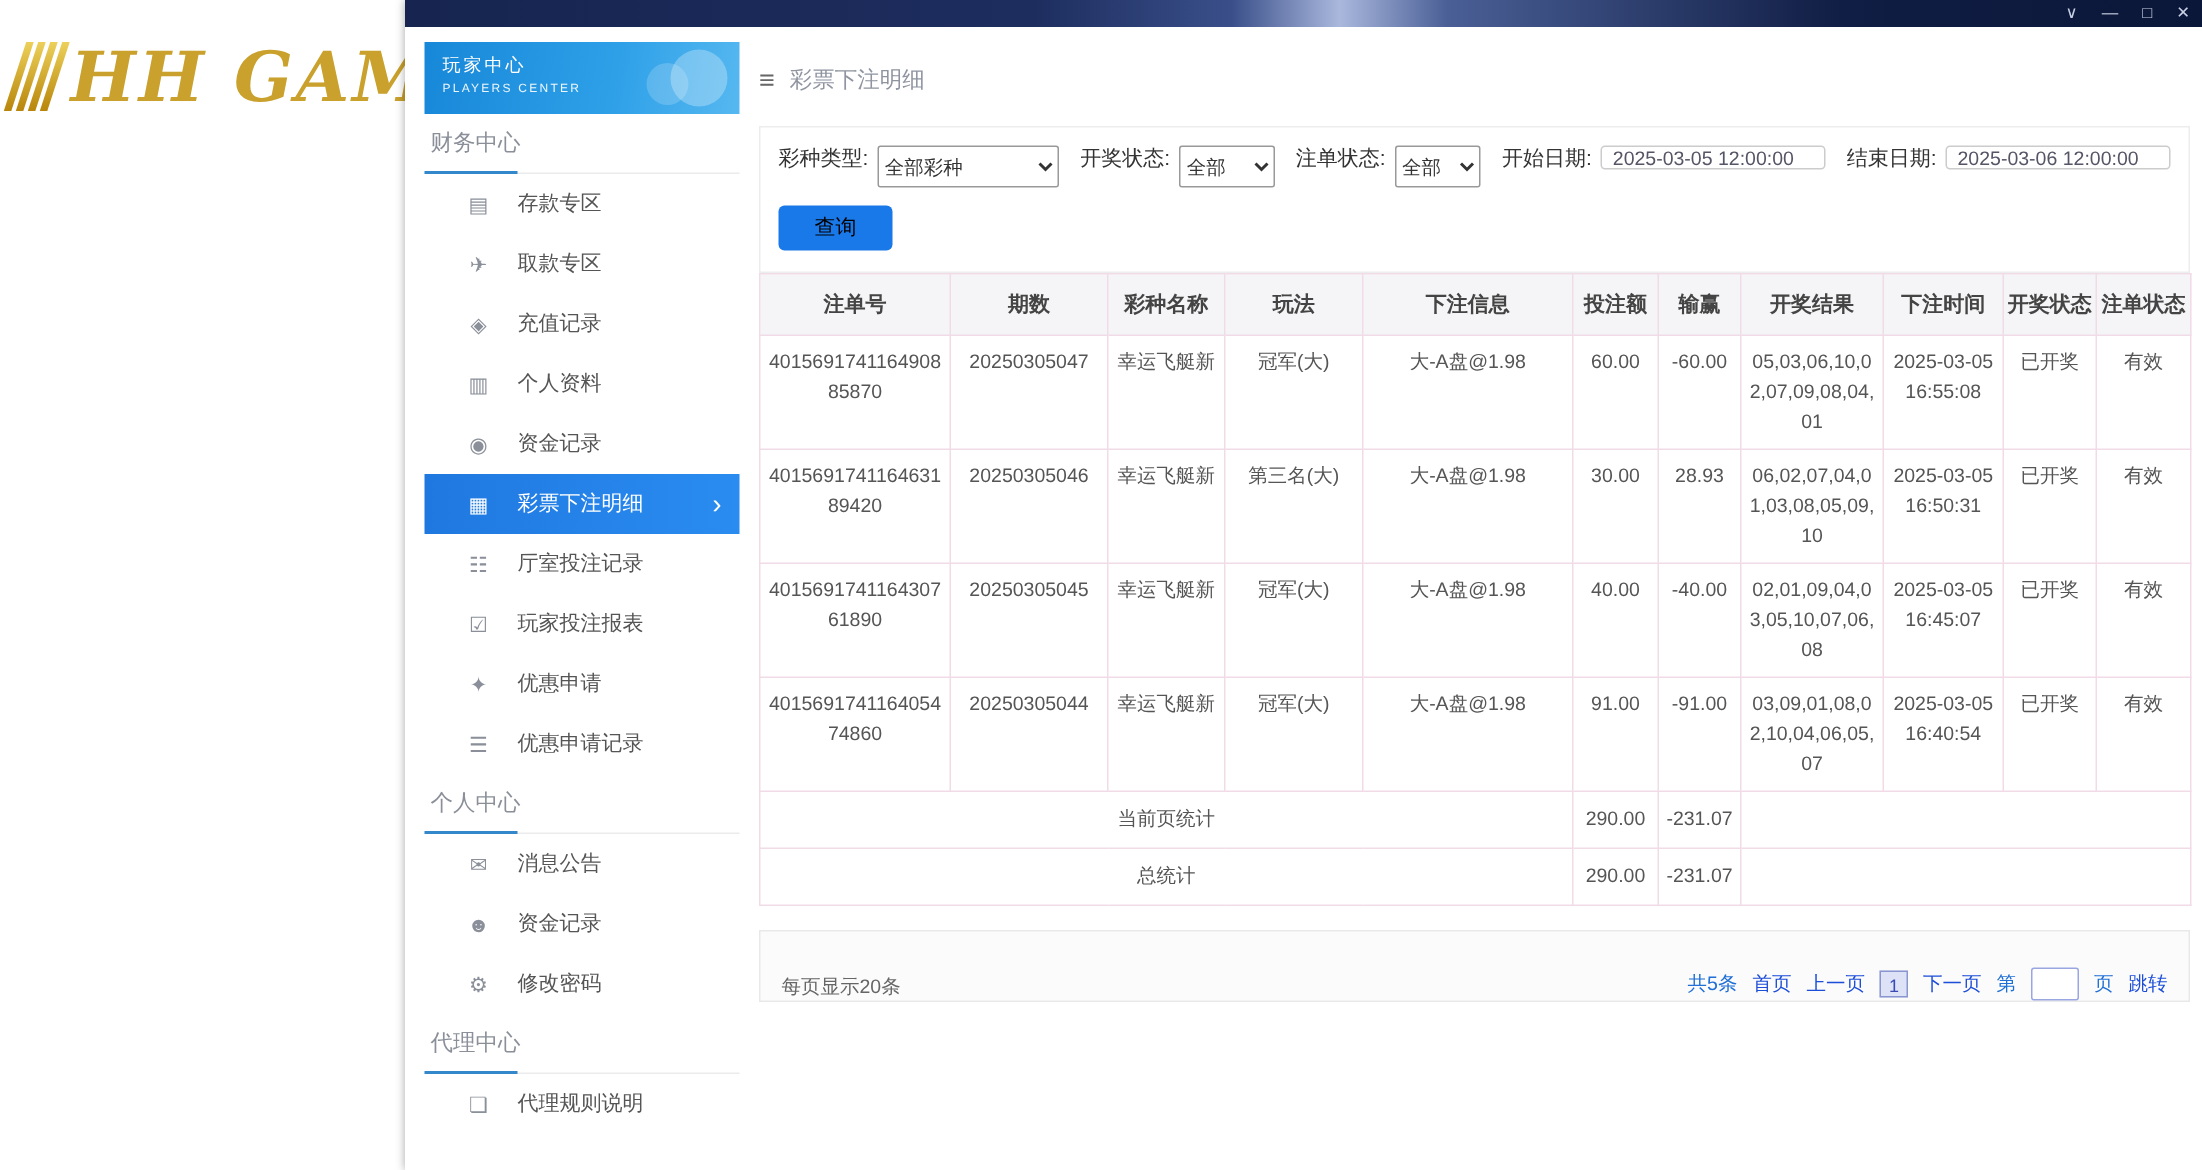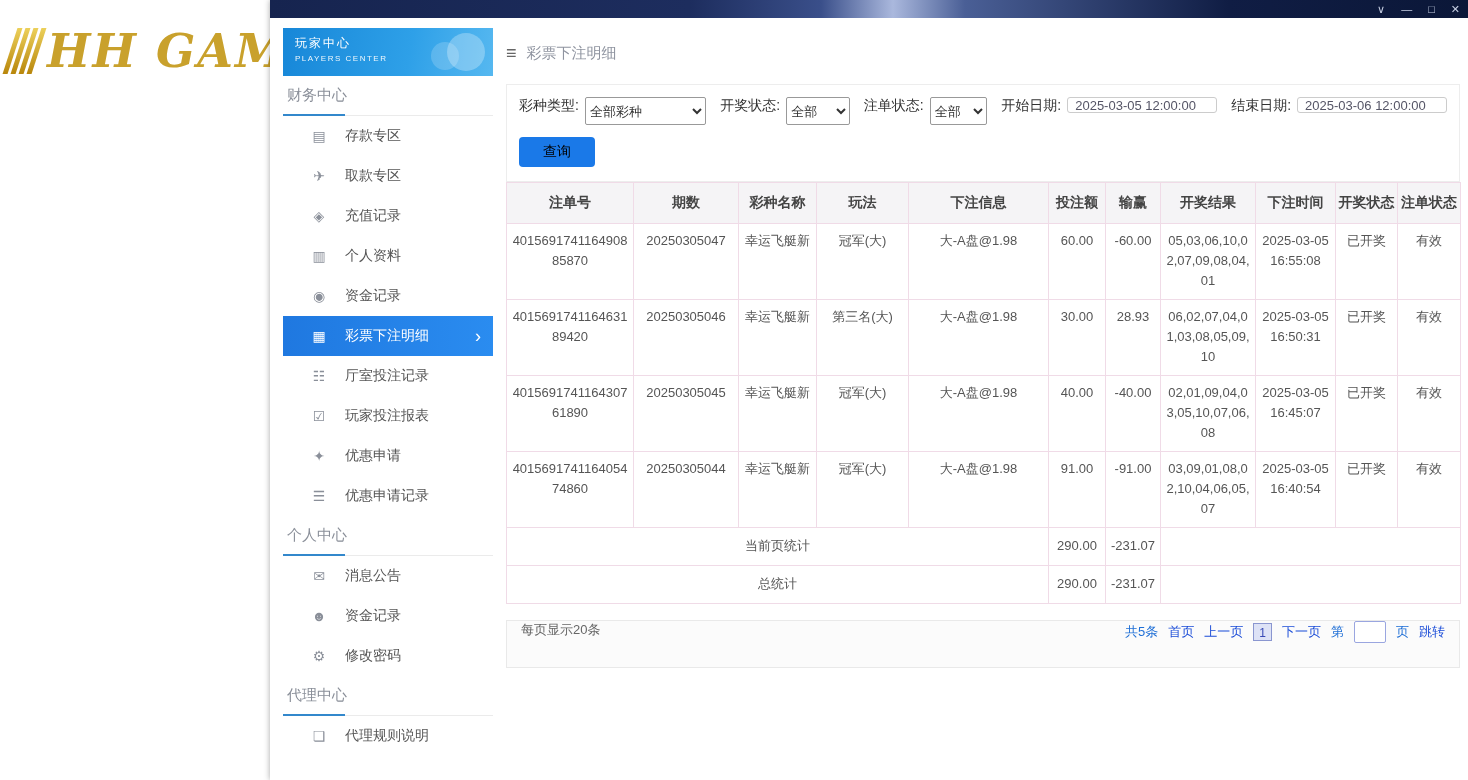--- a/index.html
+++ b/index.html
@@ -51,21 +51,21 @@
   table.bets{border-collapse:collapse;width:100%;table-layout:fixed;}
   .bets th{background:#f5f4f6;border:1px solid #f0dbe7;padding:11px 2px;font-size:14px;color:#444;font-weight:bold;text-align:center}
   .bets td{border:1px solid #f0dbe7;padding:7px 4px;font-size:13px;color:#555;text-align:center;vertical-align:top;line-height:1.55}
   .bets td.wrap{word-break:break-all}
   .bets tr.datarow{height:76px}
   .bets td.sum{vertical-align:middle;height:38px}
   .c0{width:127px}.c1{width:105px}.c2{width:78px}.c3{width:92px}.c4{width:140px}.c5{width:57px}
   .c6{width:55px}.c7{width:95px}.c8{width:80px}.c9{width:62px}.c10{width:63px}
 
   
-  .pager{margin-top:16px;height:48px;border:1px solid #e9e9e9;background:#fbfbfb;display:flex;align-items:flex-start;justify-content:space-between;padding:0 14px;font-size:13px;color:#666}
+  .pager{margin-top:16px;height:48px;border:1px solid #e9e9e9;background:#fbfbfb;display:flex;align-items:flex-end;justify-content:space-between;padding:0 14px;font-size:13px;color:#666}
   .pager-right{display:flex;align-items:center;gap:10px;color:#1f6fd6}
   .pager-right a{color:#1d4ed8;text-decoration:none;cursor:pointer}
   .page-cur{border:1px solid #8a96d0;background:#dde2f6;color:#3a4ab5;padding:0 5px;height:18px;line-height:18px;font-size:12px}
   .jump-input{width:32px;height:22px;border:1px solid #9aa6e0;background:#fff;border-radius:2px}
 </style>
 </head>
 <body>
 
 <div class="logo">
   <span class="logo-bars">

